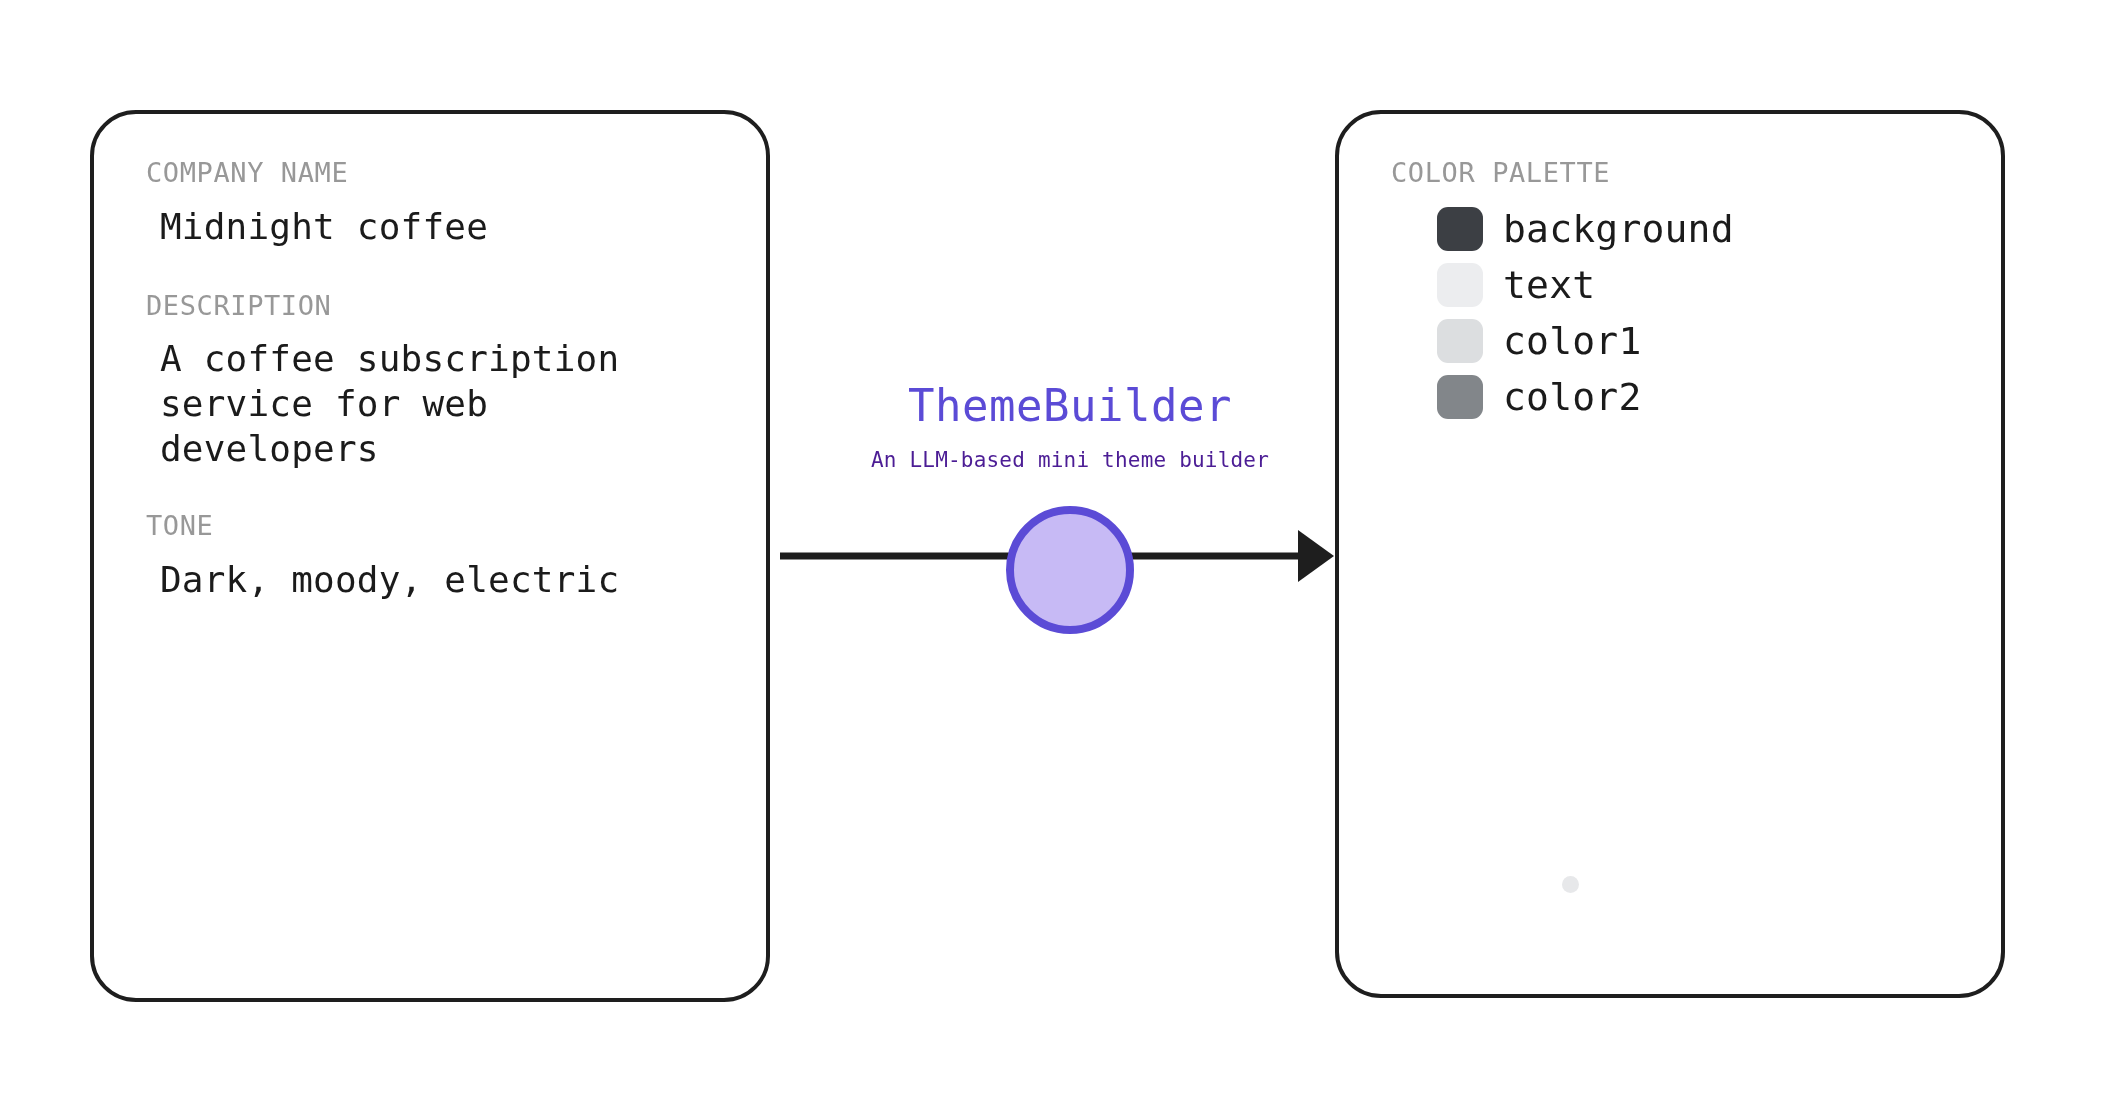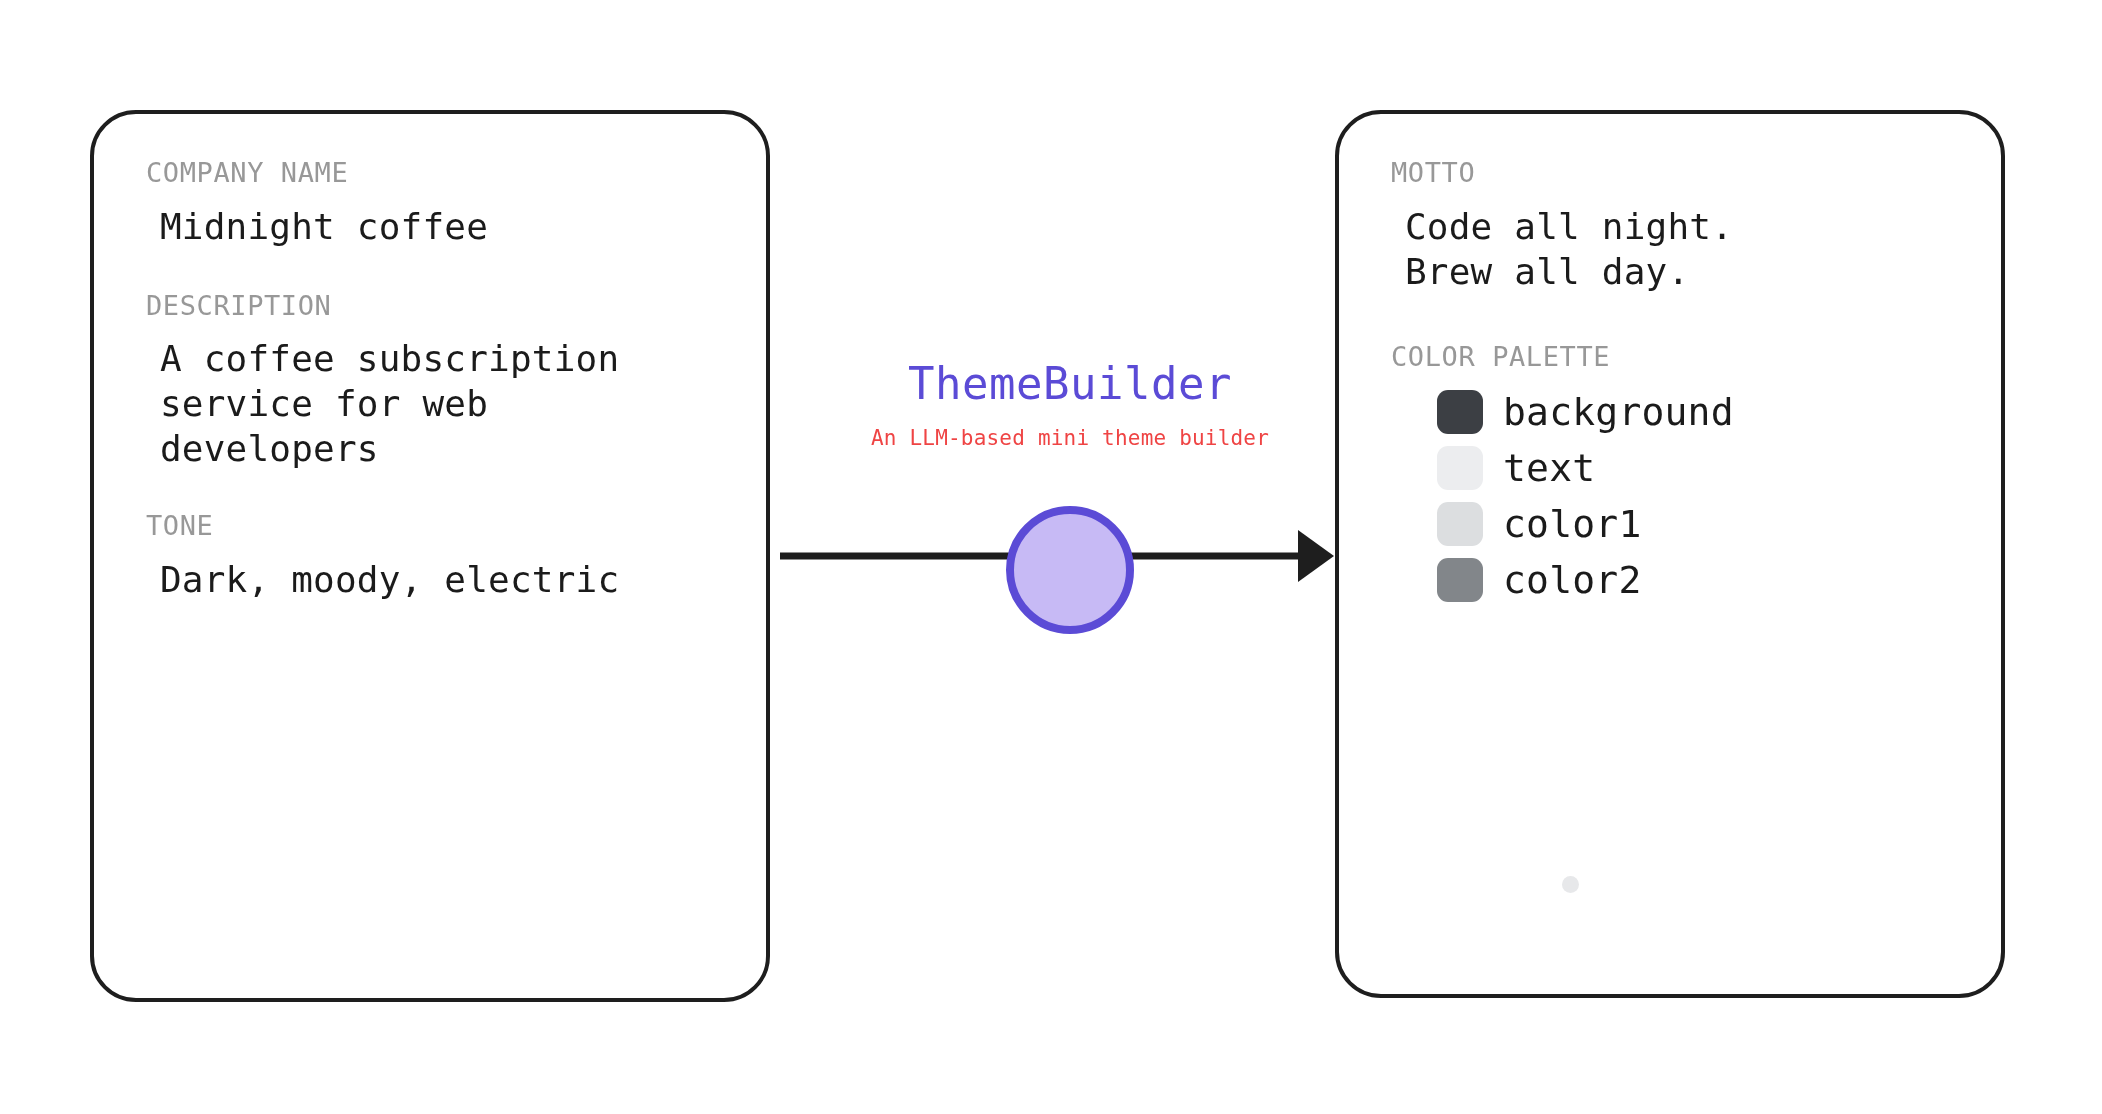--- a/index.html
+++ b/index.html
@@ -113,21 +113,21 @@
     height: 17px;
     border-radius: 50%;
     background: #e7e8ea;
     z-index: 3;
   }
 
   
   #brand {
     position: absolute;
     left: 790px;
-    top: 360px;
+    top: 382px;
     width: 560px;
     text-align: center;
     z-index: 3;
   }
   #brand-title {
     color: #5b4bd6;
     font-size: 44px;
     line-height: 1.1;
     margin: 0;
     letter-spacing: 0.5px;
@@ -178,34 +178,29 @@
 
     <div class="field" id="field-tone">
       <div class="field-label">TONE</div>
       <div class="field-value">Dark, moody, electric</div>
     </div>
 
   </section>
 
   <div id="brand">
     <div id="brand-title" style="color: rgb(91, 75, 214);">ThemeBuilder</div>
-    <div id="brand-subtitle" style="color: #ef4444;">An LLM-based mini theme builder</div>
+    <div id="brand-subtitle" style="color: #4c1d95;">An LLM-based mini theme builder</div>
   </div>
 
   <svg style="position:absolute;left:1002px;top:502px;width:136px;height:136px;z-index:3;" viewBox="0 0 136 136" xmlns="http://www.w3.org/2000/svg">
     <circle cx="68" cy="68" r="60" fill="#c7baf5" stroke="#5b4bd6" stroke-width="8"></circle>
   </svg>
 
   <section id="output-card" class="card">
 
-    <div class="field" id="field-motto">
-      <div class="field-label">MOTTO</div>
-      <div class="field-value">Code all night.
-Brew all day.</div>
-    </div>
 
     <div class="field" id="field-palette">
       <div class="field-label">COLOR PALETTE</div>
 
       <ul class="palette-list" id="palette-list">
         <li class="palette-row">
           <span class="swatch" style="background: rgb(60, 63, 68);"></span>
           <span class="swatch-name">background</span>
         </li>
         <li class="palette-row">

